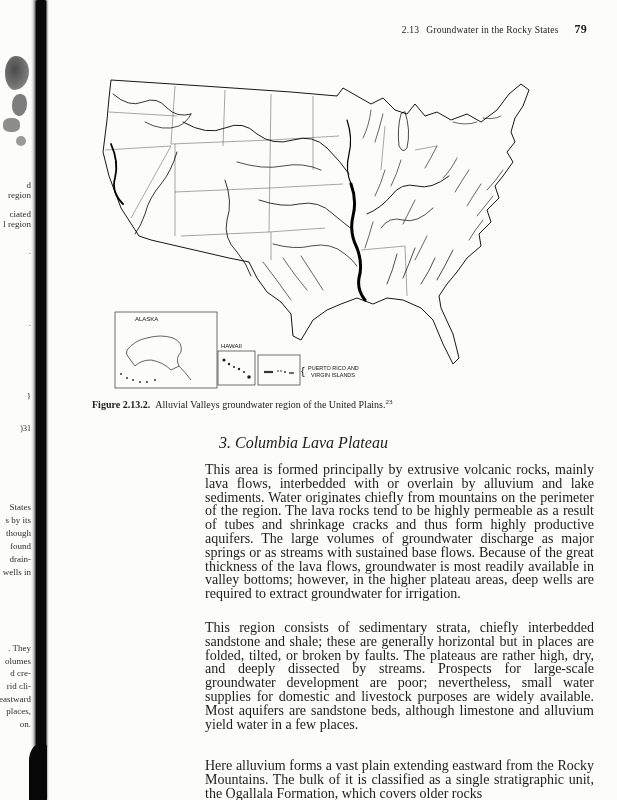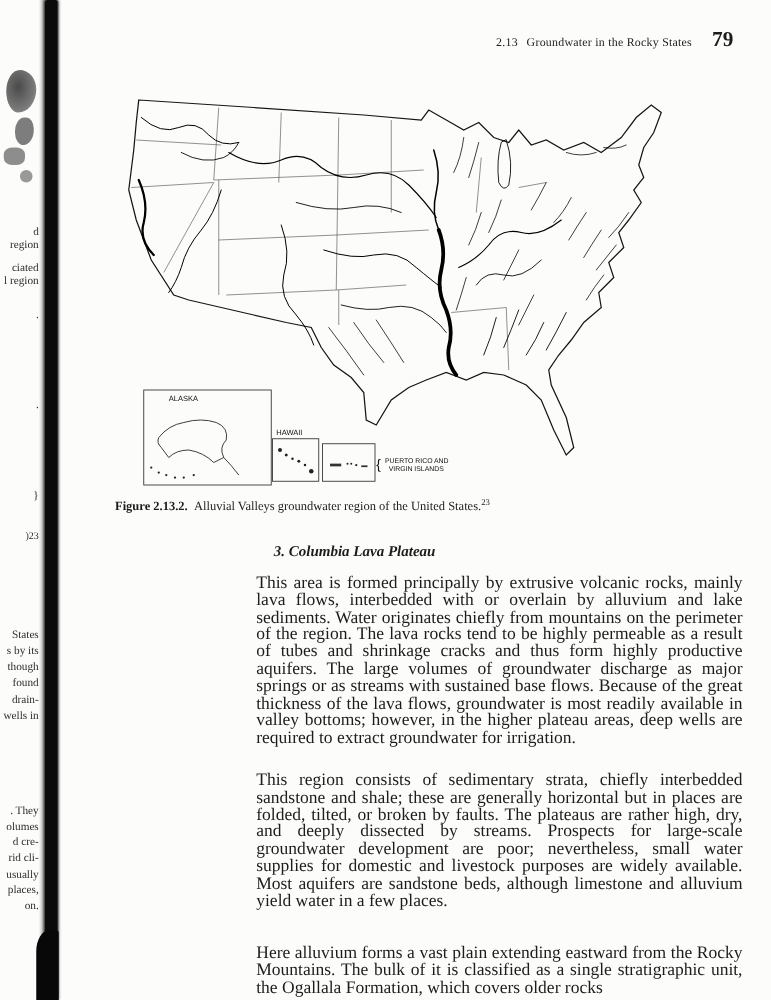--- a/index.html
+++ b/index.html
@@ -28,33 +28,33 @@
   .b4 { left:16px; top:136px; width:10px; height:10px; background:#999; border-radius:50%; }
 
   
   .gutter { position:absolute; left:0; top:0; width:34px; height:800px; overflow:hidden; }
   .frag { position:absolute; right:3px; font-size:9px; color:#2e2e2e; white-space:nowrap; }
 
   
   .header { position:absolute; top:22px; right:30px; font-size:9.5px; letter-spacing:0.2px;
     white-space:nowrap; }
   .header .sec { margin-right:7px;margin-left:32px; }
-  .header .pg { font-weight:bold; font-size:17px; margin-left:16px; }
+  .header .pg { font-weight:bold; font-size:12px; margin-left:16px; }
 
   
   .map-wrap { position:absolute; left:85px; top:50px; width:470px; height:350px; }
   .figure-caption { position:absolute; left:92px; top:398px; font-size:10px; white-space:nowrap; }
   .fig-label { font-weight:bold; margin-right:5px; }
   .figure-caption sup { font-size:7px; vertical-align:super; }
 
   
   .text-column { position:absolute; left:205px; top:434px; width:389px; }
   .doc-section + .doc-section { margin-top:20px; }
   .doc-section:last-child { margin-top:28px; }
-  .section-heading { font-style:italic; font-weight:bold; font-size:12px;
+  .section-heading { font-style:italic; font-weight:normal; font-size:16px;
     padding-left:14px; margin-bottom:11px; }
   .section-body { font-size:14px; line-height:13.8px; text-align:justify; }
 
   svg text { font-family:"Liberation Sans", sans-serif; fill:#111; }
 </style>
 </head>
 <body>
 
 <div class="page">
 
@@ -68,32 +68,32 @@
   <div class="blob b4"></div>
 
   <div class="gutter">
     <div class="frag" style="top:180px">d</div>
     <div class="frag" style="top:190px">region</div>
     <div class="frag" style="top:209px">ciated</div>
     <div class="frag" style="top:219px">l region</div>
     <div class="frag" style="top:246px">.</div>
     <div class="frag" style="top:318px">.</div>
     <div class="frag" style="top:391px">}</div>
-    <div class="frag" style="top:424px; font-size:8px">)23</div>
+    <div class="frag" style="top:424px; font-size:8px">)31</div>
     <div class="frag" style="top:502px">States</div>
     <div class="frag" style="top:515px">s by its</div>
     <div class="frag" style="top:528px">though</div>
     <div class="frag" style="top:541px">found</div>
     <div class="frag" style="top:554px">drain-</div>
     <div class="frag" style="top:567px">wells in</div>
     <div class="frag" style="top:643px">. They</div>
     <div class="frag" style="top:656px">olumes</div>
     <div class="frag" style="top:668px">d cre-</div>
     <div class="frag" style="top:681px">rid cli-</div>
-    <div class="frag" style="top:694px">usually</div>
+    <div class="frag" style="top:694px">eastward</div>
     <div class="frag" style="top:706px">places,</div>
     <div class="frag" style="top:719px">on.</div>
   </div>
 
   <div class="header">
     <span class="sec">2.13</span><span>Groundwater in the Rocky States</span><span class="pg">79</span>
   </div>
 
   <div class="map-wrap">
     <svg width="470" height="350" viewBox="0 0 470 350">
@@ -200,21 +200,21 @@
           <circle cx="196" cy="321" r="0.8"></circle>
           <circle cx="200" cy="322" r="0.9"></circle>
       </g>
       <text x="216" y="325" font-size="11">{</text>
       <text x="223" y="320" font-size="5.5">PUERTO RICO AND</text>
       <text x="226" y="327" font-size="5.5">VIRGIN ISLANDS</text>
     </svg>
   </div>
 
   <div class="figure-caption">
-    <span class="fig-label">Figure 2.13.2.</span><span>Alluvial Valleys groundwater region of the United States.</span><sup>23</sup>
+    <span class="fig-label">Figure 2.13.2.</span><span>Alluvial Valleys groundwater region of the United Plains.</span><sup>23</sup>
   </div>
 
   <main class="text-column">
     <section class="doc-section">
       <h3 class="section-heading">3. Columbia Lava Plateau</h3>
       <p class="section-body">This area is formed principally by extrusive volcanic rocks, mainly lava flows, interbedded with or overlain by alluvium and lake sediments. Water originates chiefly from mountains on the perimeter of the region. The lava rocks tend to be highly permeable as a result of tubes and shrinkage cracks and thus form highly productive aquifers. The large volumes of groundwater discharge as major springs or as streams with sustained base flows. Because of the great thickness of the lava flows, groundwater is most readily available in valley bottoms; however, in the higher plateau areas, deep wells are required to extract groundwater for irrigation.</p>
     </section>
     <section class="doc-section">
       <p class="section-body">This region consists of sedimentary strata, chiefly interbedded sandstone and shale; these are generally horizontal but in places are folded, tilted, or broken by faults. The plateaus are rather high, dry, and deeply dissected by streams. Prospects for large-scale groundwater development are poor; nevertheless, small water supplies for domestic and livestock purposes are widely available. Most aquifers are sandstone beds, although limestone and alluvium yield water in a few places.</p>
     </section>

